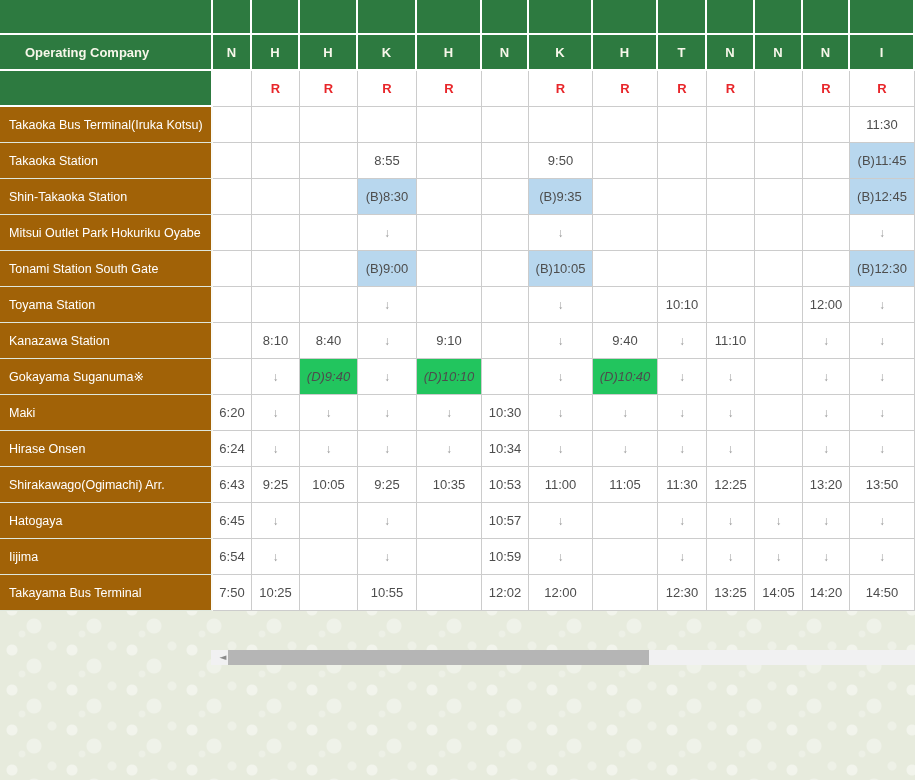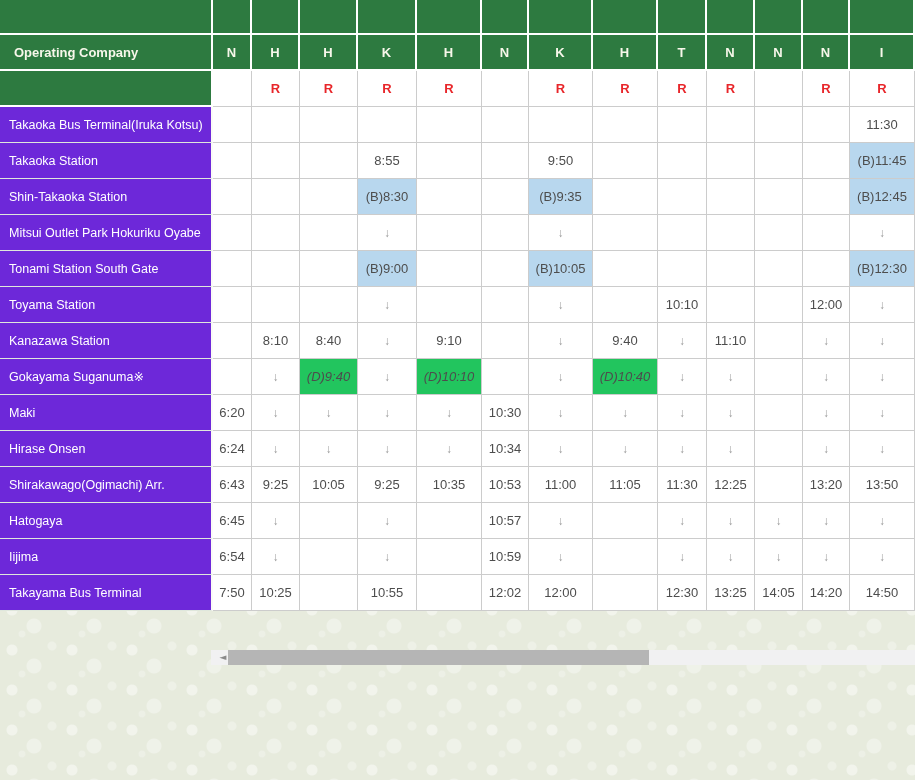--- a/index.html
+++ b/index.html
@@ -14,31 +14,31 @@
       radial-gradient(circle at 22px 34px, rgba(255,255,255,.25) 3px, transparent 4px);
     background-size:60px 40px;
     position:relative;
   }
   table{border-collapse:separate;border-spacing:0;table-layout:fixed;width:915px;}
   th,td{box-sizing:border-box;padding:0;margin:0;vertical-align:middle;font-weight:normal;overflow:hidden;white-space:nowrap;}
   
   .dark{
     background:#2d7a40;border-right:2px solid #fff;border-bottom:2px solid #fff;
   }
-  .corner{ text-align:left;padding-left:14px;color:#f7f7ea;font-size:13px;font-weight:bold;}
+  .corner{ text-align:left;padding-left:25px;color:#f7f7ea;font-size:13px;font-weight:bold;}
   .col-letter{ text-align:center;color:#f7f7ea;font-size:13px;font-weight:bold;}
   
   .rescell{
     background:#fff;border-right:1px solid #ccc;border-bottom:1px solid #ccc;
     text-align:center;font-size:13px;font-weight:bold;color:#e8262a;
   }
   .res-station{background:#2d7a40;border-right:2px solid #fff;border-bottom:2px solid #fff;}
   
   .station{
-    background:#6d28d9;color:#ffffff;font-size:12.5px;text-align:left;padding-left:9px;
+    background:#a16207;color:#ffffff;font-size:12.5px;text-align:left;padding-left:9px;
     border-right:2px solid #fbfbf6;border-bottom:1px solid #dfe7dc;
   }
   
   .cell{
     background:#fff;border-right:1px solid #cccccc;border-bottom:1px solid #cccccc;
     text-align:center;font-size:13px;color:#4d4d4d;
   }
   .cell.blue{background:#b8d7ee;}
   .cell.green{background:#22c55e;font-style:italic;}
   .cell.arrow{color:#9a9a9a;font-size:12px;}

